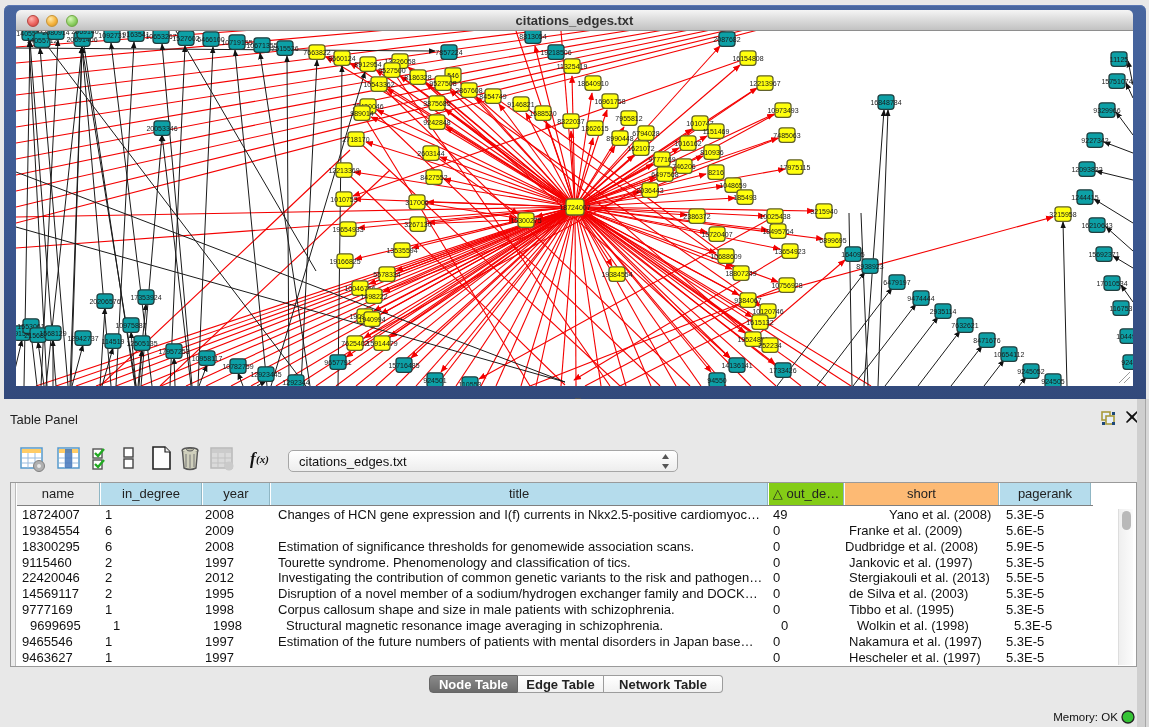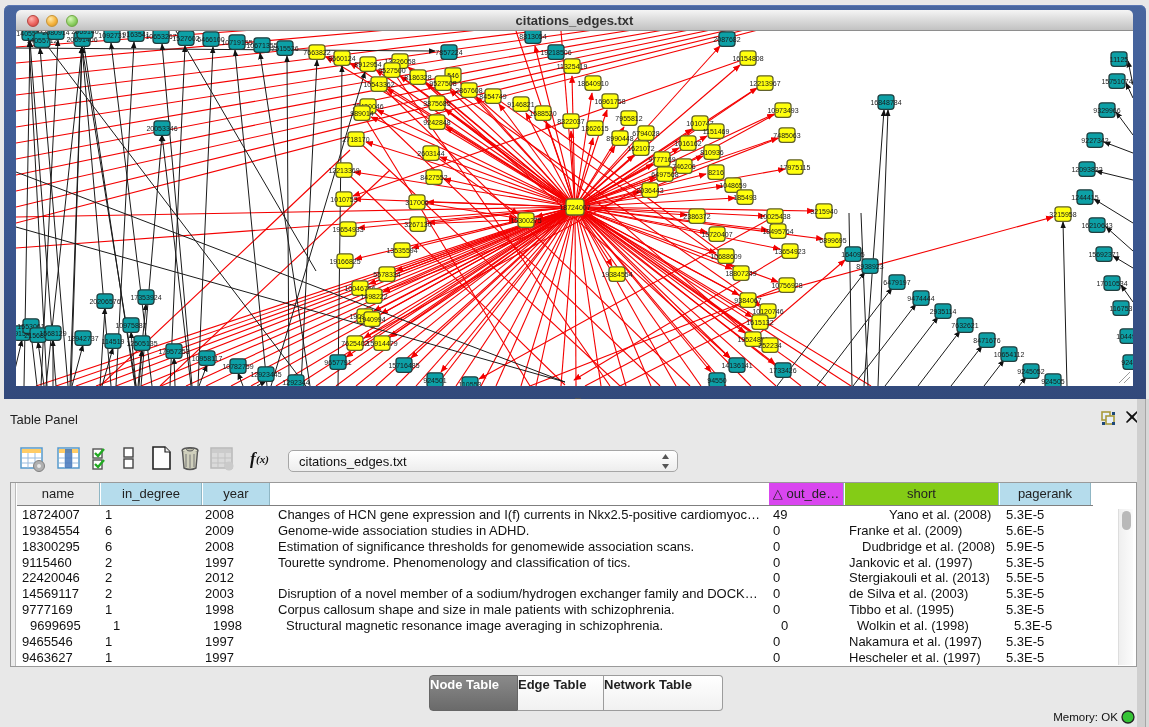--- a/index.html
+++ b/index.html
@@ -8,21 +8,21 @@
 .graph{position:absolute;left:12px;top:26px;width:1117px;height:355px;background:#fff;overflow:hidden}
 .panel{position:absolute;left:0;top:399px;width:1149px;height:328px;background:#e8e8e8}
 .ph{position:absolute;left:10px;top:13px;font-size:13px;color:#222}
 .tv{position:absolute;left:10px;top:83px;width:1127px;height:185px;background:#fff;border:1px solid #9a9a9a;font-size:13px;color:#111}
 .gut{position:absolute;left:0;top:0;width:5px;height:100%;background:#ececec;border-right:1px solid #bbb}
 .thead{position:absolute;left:6px;top:0;width:1076px;height:23px;font-size:13px;color:#222;border-bottom:1px solid #7f7f7f}
 .tbody{position:absolute;left:6px;top:24px;width:1100px;height:160px}
 .sbar{position:absolute;right:3px;top:26px;width:15px;height:156px;background:linear-gradient(90deg,#efefef,#fbfbfb);border-left:1px solid #ddd}
 .thumb{position:absolute;left:3px;top:2px;width:9px;height:19px;background:#b9b9b9;border-radius:5px}
 .tabs{position:absolute;left:429px;top:276px;height:18px;font-size:13px;font-weight:bold;line-height:18px}
-.seg{float:left;height:36px;background:linear-gradient(#fff,#f1f1f1);border:1px solid #9c9c9c;border-left:none;color:#222}
+.seg{float:left;height:18px;text-align:center;background:linear-gradient(#fff,#f1f1f1);border:1px solid #9c9c9c;border-left:none;color:#222}
 .seg.first{border-left:1px solid #9c9c9c;border-radius:4px 0 0 4px;background:linear-gradient(#8a8a8a,#6a6a6a);color:#fff;border-color:#666}
 .seg.last{border-radius:0 4px 4px 0}
 .mem{position:absolute;right:14px;top:311px;font-size:11.5px;color:#111}
 .edge-r{position:absolute;right:0;top:0;width:12px;height:328px;background:linear-gradient(90deg,#cfcfcf 0 8px,#a6a6a6 8px 9px,#d8d8d8 9px)}
 </style></head><body>
 <div class="win">
   <div class="tbar">citations_edges.txt
     <div class="tl" style="left:10.5px;background:radial-gradient(circle at 35% 30%,#ffb3ad,#ec6560 55%,#c33a35);border:1px solid #b5423e"></div>
     <div class="tl" style="left:29.5px;background:radial-gradient(circle at 35% 30%,#ffe9a8,#f5b43e 55%,#d08d23);border:1px solid #c79334"></div>
     <div class="tl" style="left:49.5px;background:radial-gradient(circle at 35% 30%,#d6f8b8,#8fd164 55%,#5fa73c);border:1px solid #71a844"></div>
@@ -916,73 +916,74 @@
         <path d="M4.5 0 L8 5 L1 5 z" fill="#555"></path>
         <path d="M4.5 15 L8 10 L1 10 z" fill="#555"></path>
       </svg>
   </div>
   <div class="tv">
     <div class="gut"></div>
     <div class="thead">
         <div style="position:absolute;left:0px;top:0;width:83px;height:22px;background:#e9e9e9;border-right:1px solid #8fb6c4;text-align:center;line-height:22px">name</div>
         <div style="position:absolute;left:84px;top:0;width:101px;height:22px;background:#b5dcec;border-right:1px solid #8fb6c4;text-align:center;line-height:22px">in_degree</div>
         <div style="position:absolute;left:186px;top:0;width:67px;height:22px;background:#b5dcec;border-right:1px solid #8fb6c4;text-align:center;line-height:22px">year</div>
-        <div style="position:absolute;left:752px;top:0;width:75px;height:22px;background:#d946ef;border-right:1px solid #8fb6c4;text-align:center;line-height:22px">△ out_de…</div>
-        <div style="position:absolute;left:828px;top:0;width:154px;height:22px;background:#84cc16;border-right:1px solid #8fb6c4;text-align:center;line-height:22px">short</div>
+        <div style="position:absolute;left:254px;top:0;width:497px;height:22px;background:#b5dcec;border-right:1px solid #8fb6c4;text-align:center;line-height:22px">title</div>
+        <div style="position:absolute;left:752px;top:0;width:75px;height:22px;background:#84cc16;border-right:1px solid #8fb6c4;text-align:center;line-height:22px">△ out_de…</div>
+        <div style="position:absolute;left:828px;top:0;width:154px;height:22px;background:#fdba74;border-right:1px solid #8fb6c4;text-align:center;line-height:22px">short</div>
         <div style="position:absolute;left:983px;top:0;width:91px;height:22px;background:#b5dcec;border-right:1px solid #8fb6c4;text-align:center;line-height:22px">pagerank</div>
       </div>
     <div class="tbody">
         <div style="position:absolute;top:0px;left:0;width:100%;height:16px;line-height:16px">
           <span style="position:absolute;left:5px">18724007</span>
           <span style="position:absolute;left:88px">1</span>
           <span style="position:absolute;left:188px">2008</span>
           <span style="position:absolute;left:261px">Changes of HCN gene expression and I(f) currents in Nkx2.5-positive cardiomyoc…</span>
           <span style="position:absolute;left:756px">49</span>
           <span style="position:absolute;left:872px">Yano et al. (2008)</span>
           <span style="position:absolute;left:989px">5.3E-5</span>
         </div>
         <div style="position:absolute;top:15.85px;left:0;width:100%;height:16px;line-height:16px">
           <span style="position:absolute;left:5px">19384554</span>
           <span style="position:absolute;left:88px">6</span>
           <span style="position:absolute;left:188px">2009</span>
-          <span style="position:absolute;left:261px">Genome-wide association studies in ADHD.</span>
           <span style="position:absolute;left:756px">0</span>
           <span style="position:absolute;left:832px">Franke et al. (2009)</span>
           <span style="position:absolute;left:989px">5.6E-5</span>
         </div>
         <div style="position:absolute;top:31.7px;left:0;width:100%;height:16px;line-height:16px">
           <span style="position:absolute;left:5px">18300295</span>
           <span style="position:absolute;left:88px">6</span>
           <span style="position:absolute;left:188px">2008</span>
           <span style="position:absolute;left:261px">Estimation of significance thresholds for genomewide association scans.</span>
           <span style="position:absolute;left:756px">0</span>
-          <span style="position:absolute;left:845px">Dudbridge et al. (2008)</span>
+          <span style="position:absolute;left:828px">Dudbridge et al. (2008)</span>
           <span style="position:absolute;left:989px">5.9E-5</span>
         </div>
         <div style="position:absolute;top:47.55px;left:0;width:100%;height:16px;line-height:16px">
           <span style="position:absolute;left:5px">9115460</span>
           <span style="position:absolute;left:88px">2</span>
           <span style="position:absolute;left:188px">1997</span>
           <span style="position:absolute;left:261px">Tourette syndrome. Phenomenology and classification of tics.</span>
           <span style="position:absolute;left:756px">0</span>
           <span style="position:absolute;left:832px">Jankovic et al. (1997)</span>
           <span style="position:absolute;left:989px">5.3E-5</span>
         </div>
         <div style="position:absolute;top:63.4px;left:0;width:100%;height:16px;line-height:16px">
           <span style="position:absolute;left:5px">22420046</span>
           <span style="position:absolute;left:88px">2</span>
           <span style="position:absolute;left:188px">2012</span>
+          <span style="position:absolute;left:261px">Investigating the contribution of common genetic variants to the risk and pathogen…</span>
           <span style="position:absolute;left:756px">0</span>
           <span style="position:absolute;left:832px">Stergiakouli et al. (2013)</span>
           <span style="position:absolute;left:989px">5.5E-5</span>
         </div>
         <div style="position:absolute;top:79.25px;left:0;width:100%;height:16px;line-height:16px">
           <span style="position:absolute;left:5px">14569117</span>
           <span style="position:absolute;left:88px">2</span>
-          <span style="position:absolute;left:188px">2003</span>
+          <span style="position:absolute;left:188px">1995</span>
           <span style="position:absolute;left:261px">Disruption of a novel member of a sodium/hydrogen exchanger family and DOCK…</span>
           <span style="position:absolute;left:756px">0</span>
           <span style="position:absolute;left:832px">de Silva et al. (2003)</span>
           <span style="position:absolute;left:989px">5.3E-5</span>
         </div>
         <div style="position:absolute;top:95.1px;left:0;width:100%;height:16px;line-height:16px">
           <span style="position:absolute;left:5px">9777169</span>
           <span style="position:absolute;left:88px">1</span>
           <span style="position:absolute;left:188px">1998</span>
           <span style="position:absolute;left:261px">Corpus callosum shape and size in male patients with schizophrenia.</span>
@@ -996,20 +997,21 @@
           <span style="position:absolute;left:188px">1998</span>
           <span style="position:absolute;left:261px">Structural magnetic resonance image averaging in schizophrenia.</span>
           <span style="position:absolute;left:756px">0</span>
           <span style="position:absolute;left:832px">Wolkin et al. (1998)</span>
           <span style="position:absolute;left:989px">5.3E-5</span>
         </div>
         <div style="position:absolute;top:126.79999999999998px;left:0;width:100%;height:16px;line-height:16px">
           <span style="position:absolute;left:5px">9465546</span>
           <span style="position:absolute;left:88px">1</span>
           <span style="position:absolute;left:188px">1997</span>
+          <span style="position:absolute;left:261px">Estimation of the future numbers of patients with mental disorders in Japan base…</span>
           <span style="position:absolute;left:756px">0</span>
           <span style="position:absolute;left:832px">Nakamura et al. (1997)</span>
           <span style="position:absolute;left:989px">5.3E-5</span>
         </div>
         <div style="position:absolute;top:142.64999999999998px;left:0;width:100%;height:16px;line-height:16px">
           <span style="position:absolute;left:5px">9463627</span>
           <span style="position:absolute;left:88px">1</span>
           <span style="position:absolute;left:188px">1997</span>
           <span style="position:absolute;left:756px">0</span>
           <span style="position:absolute;left:832px">Hescheler et al. (1997)</span>

